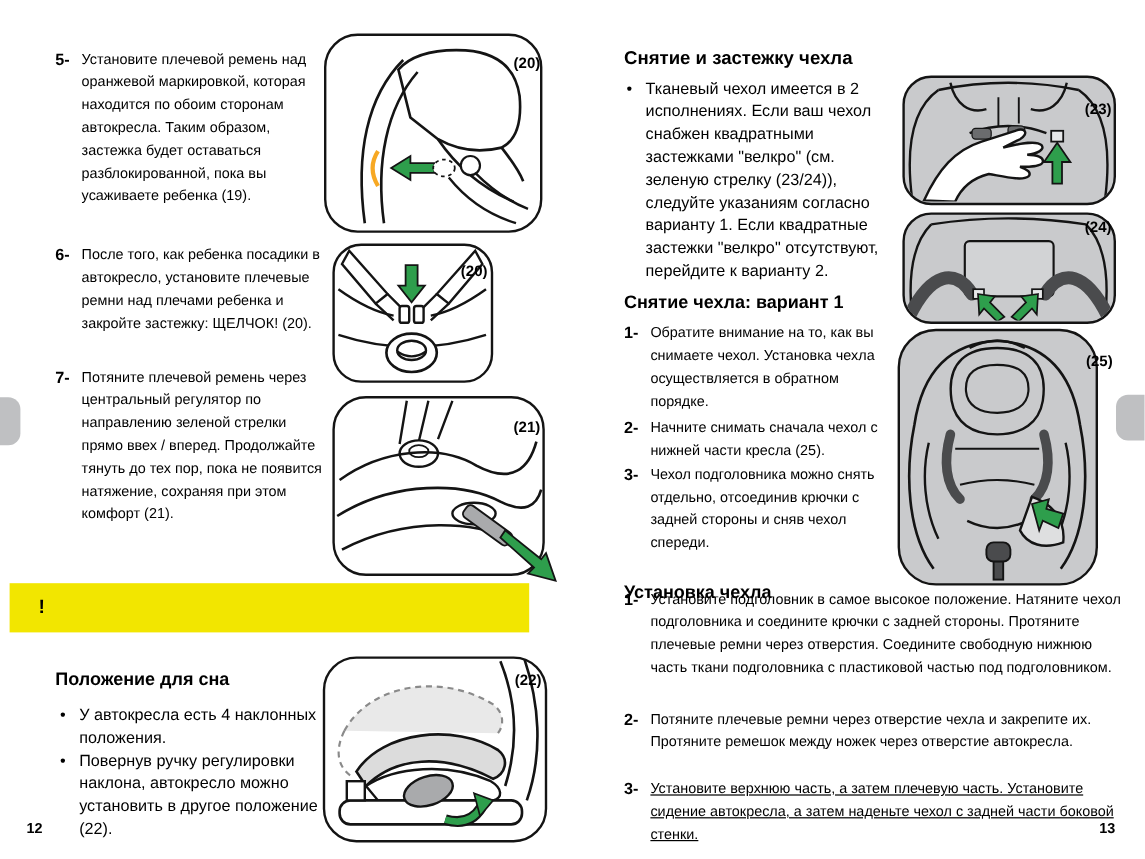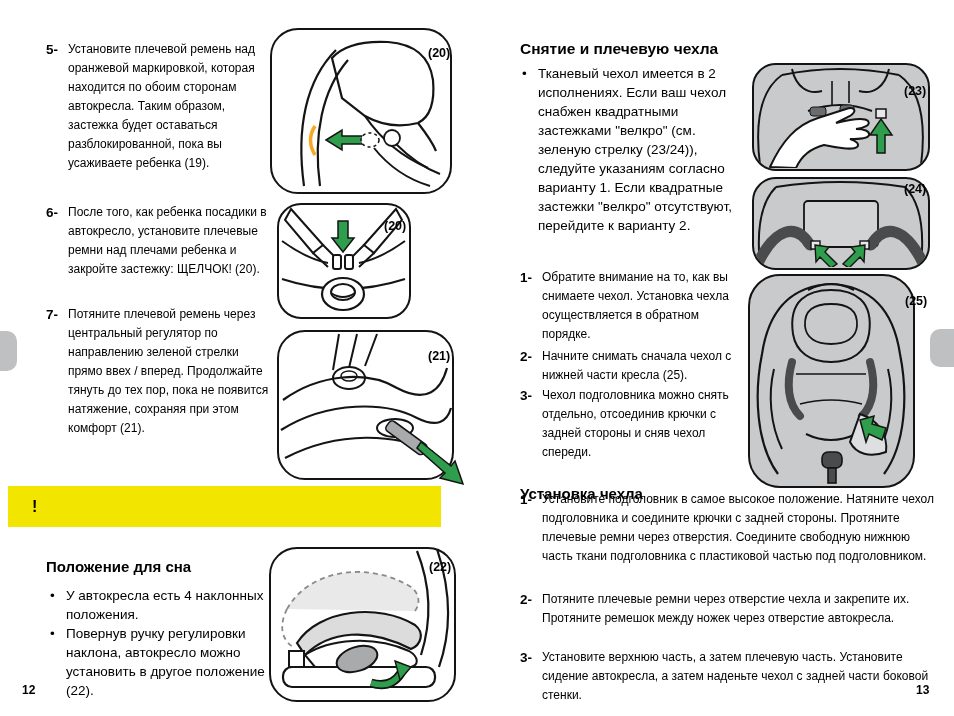--- a/index.html
+++ b/index.html
@@ -136,27 +136,28 @@
       <rect x="12" y="118" width="152" height="20" rx="9" fill="#fff" stroke="#141414" stroke-width="2.2"></rect>
       <rect x="18" y="102" width="15" height="16" fill="#fff" stroke="#141414" stroke-width="2"></rect>
       <ellipse cx="86" cy="110" rx="21" ry="12" fill="#A9AAAC" stroke="#141414" stroke-width="2" transform="rotate(-18 86 110)"></ellipse>
       <path d="M100,134 Q120,140 130,124" fill="none" stroke="#141414" stroke-width="9"></path>
       <path d="M100,134 Q120,140 130,124" fill="none" stroke="#2E9E4C" stroke-width="5.5"></path>
       <polygon points="124,112 140,118 129,131" fill="#2E9E4C" stroke="#141414" stroke-width="1.4"></polygon>
     </svg>
   </div>
   <div class="fig-label" style="left:429px; top:560px;">(22)</div>
 
-  <div class="h-title" style="left:520px; top:40px;">Снятие и плечевую чехла</div>
+  <div class="h-title" style="left:520px; top:40px;">Снятие и застежку чехла</div>
 
   <div class="bullet" style="left:518px; top:64px; width:228px;">
     <span class="bullet-dot">•</span>
     <div class="bullet-text">Тканевый чехол имеется в 2 исполнениях. Если ваш чехол снабжен квадратными застежками "велкро" (см. зеленую стрелку (23/24)), следуйте указаниям согласно варианту 1. Если квадратные застежки "велкро" отсутствуют, перейдите к варианту 2.</div>
   </div>
 
+  <div class="h-section" style="left:520px; top:244px;">Снятие чехла: вариант 1</div>
 
   <div class="step" style="left:520px; top:268px; width:230px;">
     <span class="step-num">1-</span>
     <div class="step-text">Обратите внимание на то, как вы снимаете чехол. Установка чехла осуществляется в обратном порядке.</div>
   </div>
   <div class="step" style="left:520px; top:347px; width:230px;">
     <span class="step-num">2-</span>
     <div class="step-text">Начните снимать сначала чехол с нижней части кресла (25).</div>
   </div>
   <div class="step" style="left:520px; top:386px; width:232px;">
@@ -169,21 +170,21 @@
   <div class="step" style="left:520px; top:490px; width:420px;">
     <span class="step-num">1-</span>
     <div class="step-text" style="width:398px;">Установите подголовник в самое высокое положение. Натяните чехол подголовника и соедините крючки с задней стороны. Протяните плечевые ремни через отверстия. Соедините свободную нижнюю часть ткани подголовника с пластиковой частью под подголовником.</div>
   </div>
   <div class="step" style="left:520px; top:590px; width:420px;">
     <span class="step-num">2-</span>
     <div class="step-text" style="width:380px;">Потяните плечевые ремни через отверстие чехла и закрепите их. Протяните ремешок между ножек через отверстие автокресла.</div>
   </div>
   <div class="step" style="left:520px; top:648px; width:420px;">
     <span class="step-num">3-</span>
-    <div class="step-text" style="width:390px;">Установите верхнюю часть, а затем плечевую часть. Установите сидение автокресла, а затем наденьте чехол с задней части боковой стенки.</div>
+    <div class="step-text" style="width:390px;text-decoration:underline;">Установите верхнюю часть, а затем плечевую часть. Установите сидение автокресла, а затем наденьте чехол с задней части боковой стенки.</div>
   </div>
 
   <div class="pagenum" style="left:916px; top:683px;">13</div>
 
   <div class="fig gray" style="left:752px; top:63px; width:178px; height:108px; border-radius:24px;">
     <svg width="173" height="103" viewBox="0 0 173 103">
       <path d="M6,100 C0,52 8,24 28,10 M167,100 C173,52 165,24 145,10" stroke="#141414" stroke-width="2" fill="none"></path>
       <path d="M28,10 Q86,-2 145,10" stroke="#141414" stroke-width="2" fill="none"></path>
       <path d="M38,4 C42,22 54,30 68,26 M135,4 C131,22 119,30 105,26" stroke="#141414" stroke-width="2" fill="none"></path>
       <path d="M78,16 L78,40 M95,16 L95,38" stroke="#141414" stroke-width="1.6"></path>

